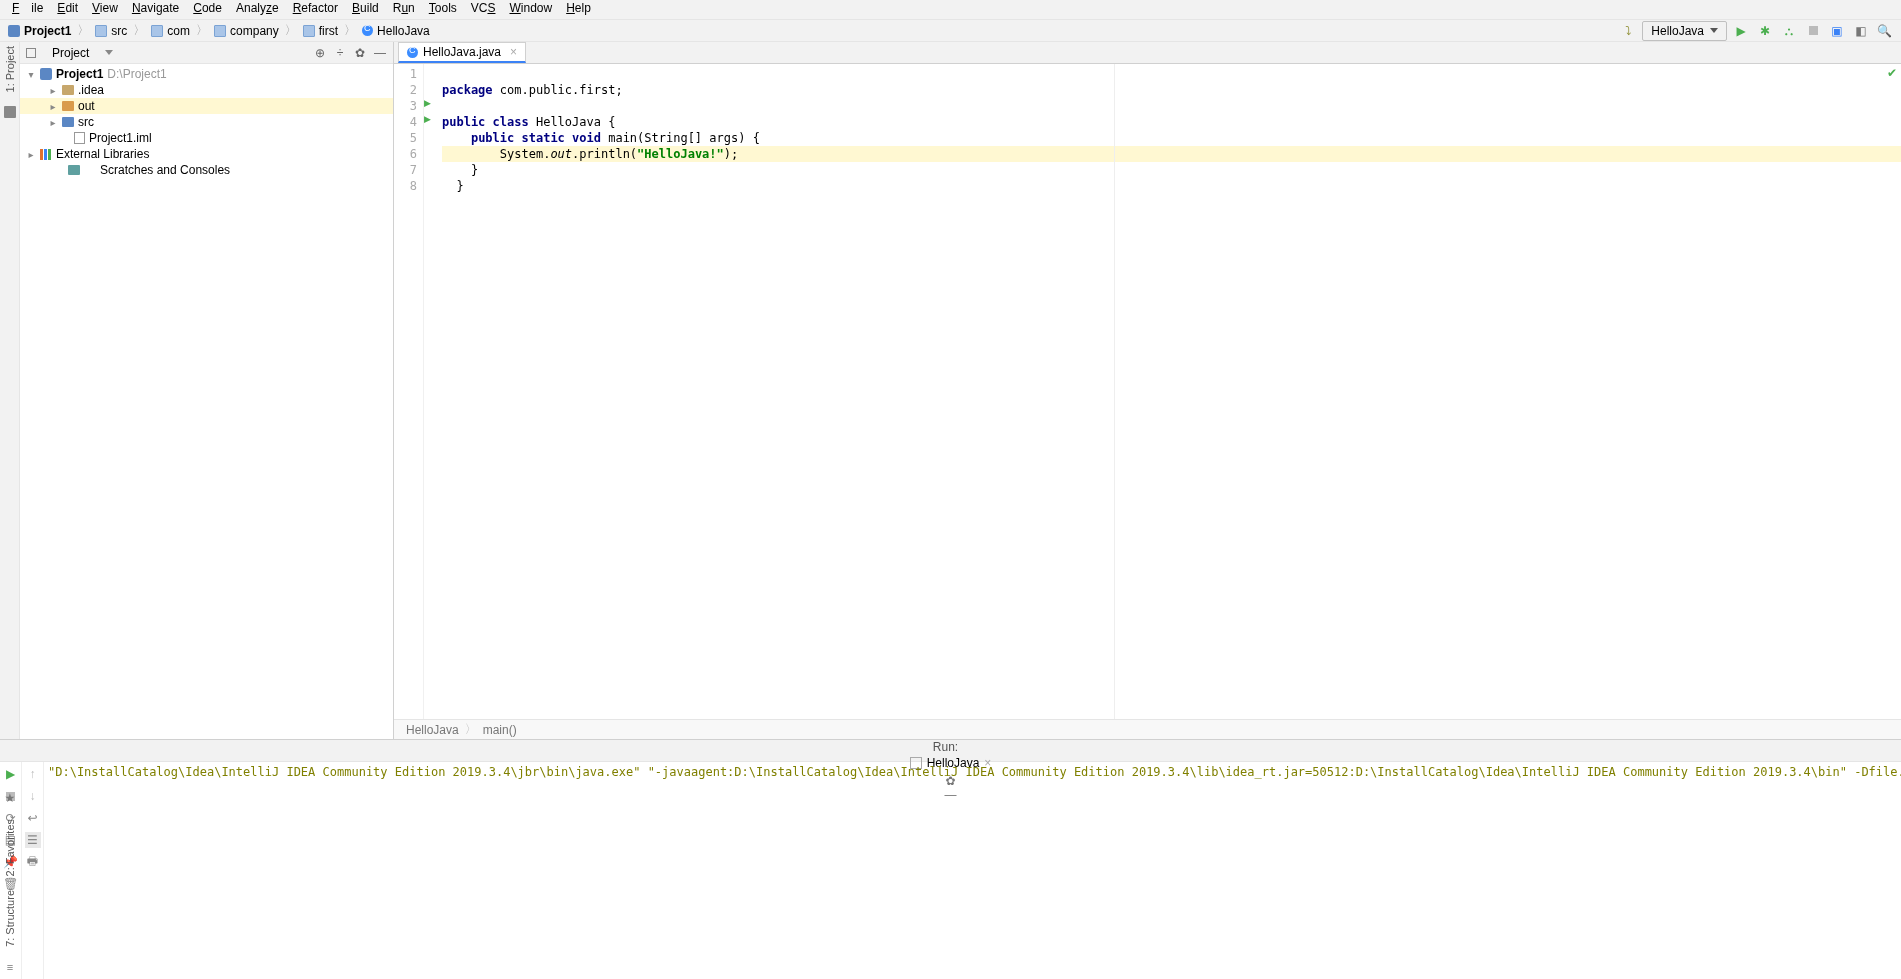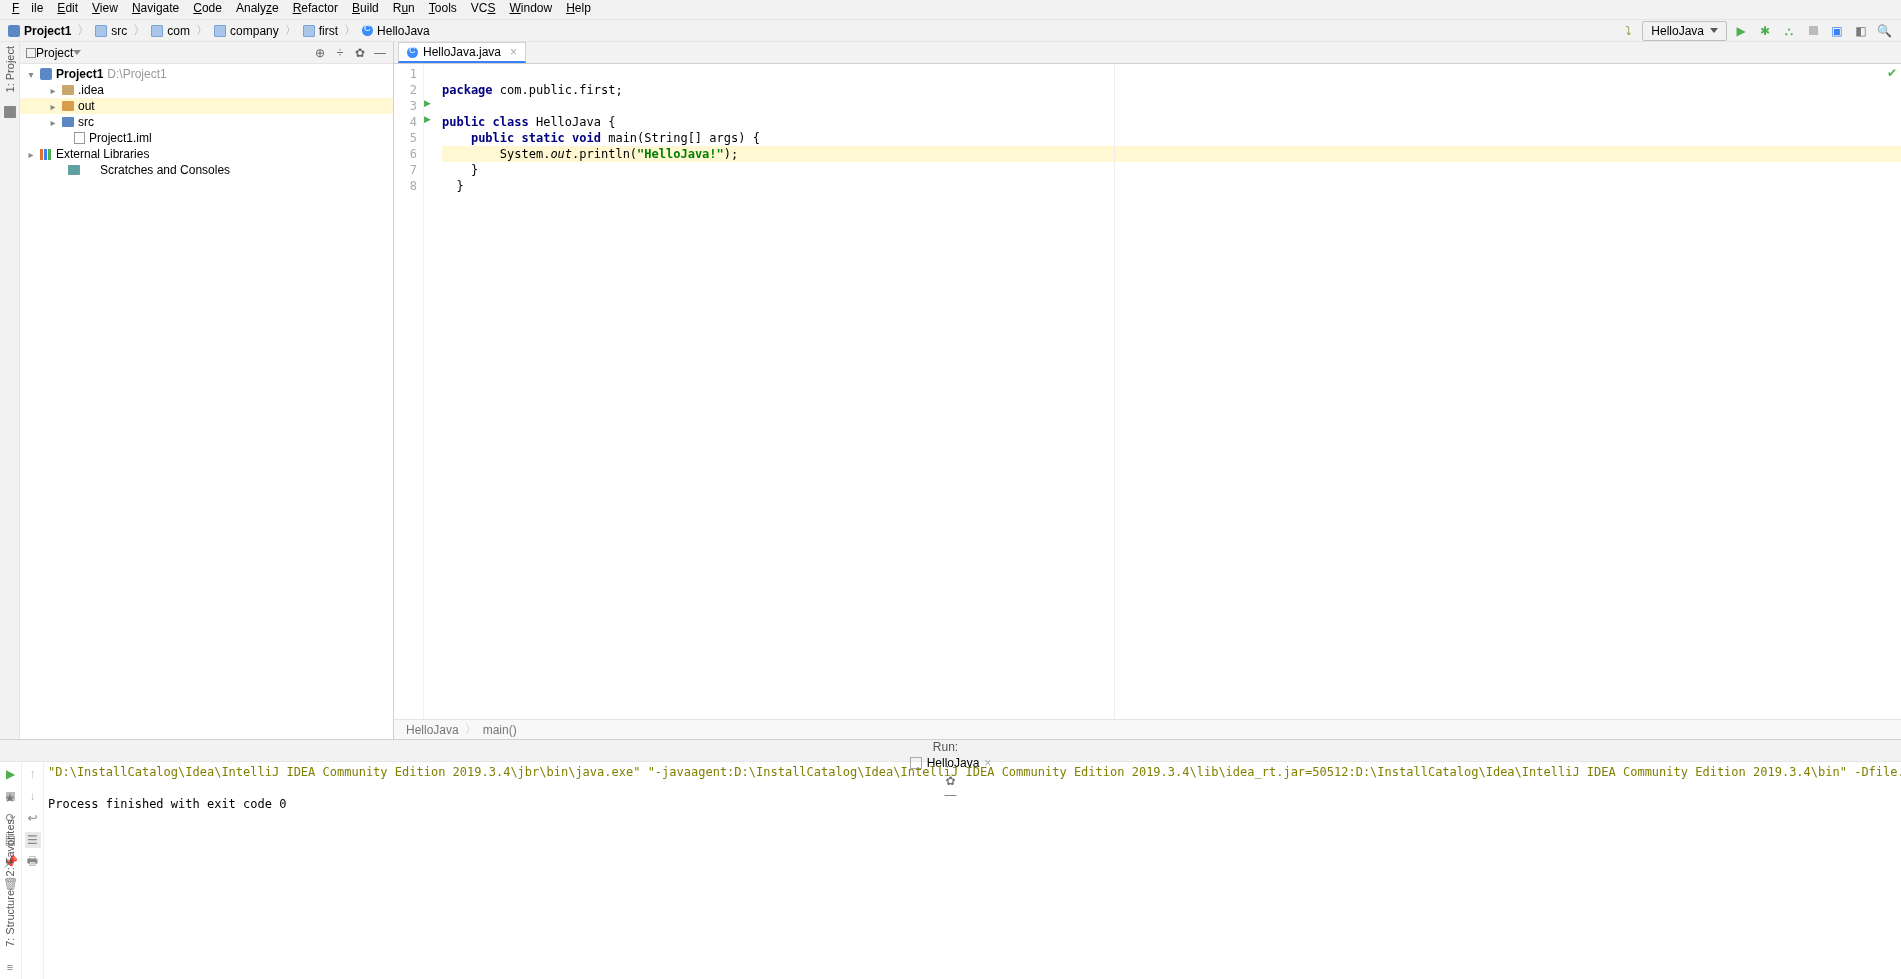--- a/index.html
+++ b/index.html
@@ -32,21 +32,21 @@
   .play{color:#4caf50;font-size:12px;}
   .bug{color:#4caf50;font-size:12px;}
   .stop-sq{width:9px;height:9px;background:#bbb;}
   
   .main{flex:1;display:flex;min-height:0;}
   .leftgutter{width:20px;background:#f2f2f2;border-right:1px solid #e5e5e5;display:flex;flex-direction:column;align-items:center;padding-top:4px;gap:12px;}
   .vlabel{writing-mode:vertical-rl;transform:rotate(180deg);color:#555;font-size:11px;cursor:default;}
   .sq-gray{width:12px;height:12px;background:#888;margin-top:2px;border-radius:1px;}
   .projectpanel{width:374px;display:flex;flex-direction:column;background:#fff;border-right:1px solid #d0d0d0;}
   .pp-head{display:flex;align-items:center;height:22px;padding:0 6px;border-bottom:1px solid #e5e5e5;background:#f2f2f2;}
-  .pp-head .title{display:flex;align-items:center;gap:0;flex:1;}
+  .pp-head .title{display:flex;align-items:center;gap:16px;flex:1;}
   .pp-head .tools{display:flex;align-items:center;gap:6px;color:#666;}
   .pp-head .t{width:14px;text-align:center;cursor:default;}
   .tree{flex:1;overflow:auto;padding:2px 0;}
   .trow{display:flex;align-items:center;height:16px;padding-left:8px;gap:4px;white-space:nowrap;}
   .trow .arrow{width:10px;color:#888;font-size:10px;display:inline-block;text-align:center;}
   .trow.sel{background:#fff8d2;}
   .gray{color:#999;}
   
   .editor{flex:1;display:flex;flex-direction:column;background:#fff;}
   .tabs{display:flex;align-items:flex-end;height:22px;background:#f2f2f2;border-bottom:1px solid #d0d0d0;padding-left:4px;}
@@ -284,21 +284,20 @@
       <div class="run-tool2">
         <span class="b" style="color:#bbb;">↑</span>
         <span class="b" style="color:#bbb;">↓</span>
         <span class="b" style="color:#888;">↩</span>
         <span class="b" style="color:#888;background:#e8e8e8;">☰</span>
         <span class="b" style="color:#888;">🖶</span>
       </div>
       <div class="console">
 <div class="cmd">"D:\InstallCatalog\Idea\IntelliJ IDEA Community Edition 2019.3.4\jbr\bin\java.exe" "-javaagent:D:\InstallCatalog\Idea\IntelliJ IDEA Community Edition 2019.3.4\lib\idea_rt.jar=50512:D:\InstallCatalog\Idea\IntelliJ IDEA Community Edition 2019.3.4\bin" -Dfile.e</div>
 <div>&nbsp;</div>
-<div>Process finished with exit code 0</div>
       </div>
     </div>
   </div>
 
   <div style="position:absolute;left:0;bottom:6px;width:20px;display:flex;flex-direction:column;align-items:center;gap:14px;">
     <span style="color:#777;">★</span>
     <div class="vlabel">2: Favorites</div>
     <div class="vlabel">7: Structure</div>
     <span style="color:#777;font-size:11px;">≡</span>
   </div>

